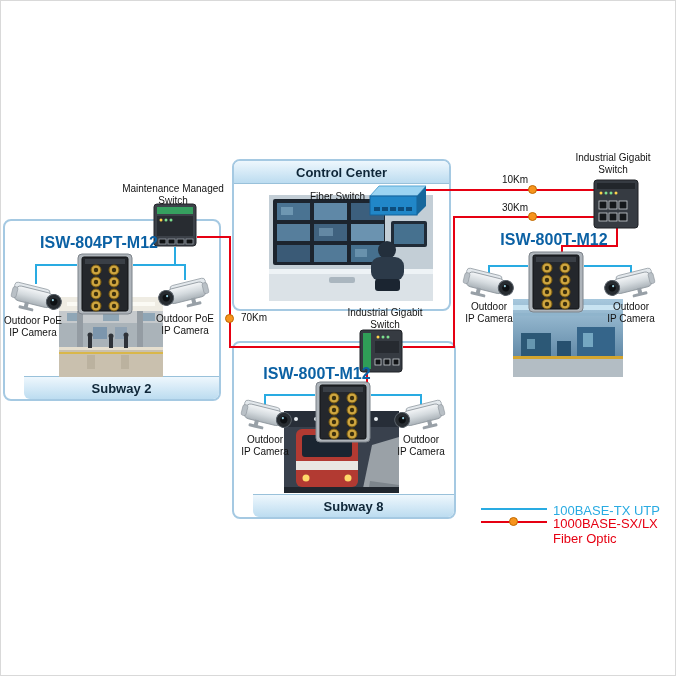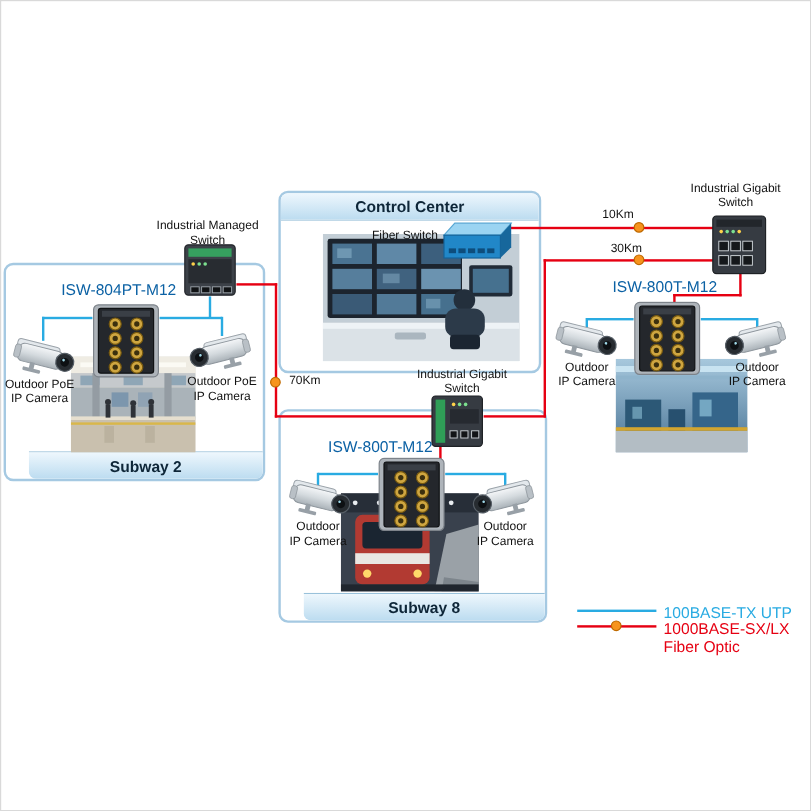--- a/index.html
+++ b/index.html
@@ -7,21 +7,21 @@
     position:relative;width:676px;height:676px;background:#fff;
     font-family:"Liberation Sans","DejaVu Sans",sans-serif;
     border:1px solid #d9d9d9;box-sizing:border-box;overflow:hidden;
   }
   .zone{position:absolute;background:#fff;border:2px solid #a5c9e2;border-radius:8px;box-sizing:border-box;}
   .bar{position:absolute;left:0;right:0;height:22px;display:flex;align-items:center;justify-content:center;
        font-size:13px;font-weight:700;color:#0e2638;
        background:linear-gradient(#eef7fd,#bcdcf0);}
   .bar.footer{bottom:0;border-top:1px solid #99c1da;border-radius:0 0 6px 6px;margin-left:19px;}
   .bar.header{top:0;border-bottom:1px solid #99c1da;border-radius:6px 6px 0 0;}
-  .model{position:absolute;font-size:13px;font-weight:400;color:#0b61a4;text-align:center;}
+  .model{position:absolute;font-size:16px;font-weight:700;color:#0b61a4;text-align:center;}
   .lbl{position:absolute;font-size:10px;color:#121212;text-align:center;line-height:1.2;white-space:pre-line;}
   .dist{position:absolute;font-size:10px;color:#121212;}
   .hline{position:absolute;height:2px;}
   .vline{position:absolute;width:2px;}
   .blue{background:#29abe2;}
   .red{background:#e60012;}
   .dot{position:absolute;width:9px;height:9px;border-radius:50%;background:#f7941d;border:1px solid #bf6a00;box-sizing:border-box;}
   .dev{position:absolute;}
   .legend-text{position:absolute;font-size:13px;font-weight:400;}
   .legend-text.utp{color:#29abe2;}
@@ -386,30 +386,30 @@
       <circle cx="43.6" cy="15" r="1.1" fill="#9fd8e8"></circle>
       <rect x="17" y="23" width="4" height="6" fill="#98a0a7"></rect>
         <rect x="12" y="28" width="15" height="3" rx="1" fill="#98a0a7"></rect>
     </svg>
   </div>
 
   <div class="model" style="left:28px;top:233px;width:140px;">ISW-804PT-M12</div>
   <div class="model" style="left:246px;top:364px;width:140px;">ISW-800T-M12</div>
   <div class="model" style="left:483px;top:230px;width:140px;">ISW-800T-M12</div>
 
-  <div class="lbl" style="left:110px;top:182px;width:124px;">Industrial Managed
+  <div class="lbl" style="left:110px;top:182px;width:124px;">Maintenance Managed
 Switch</div>
   <div class="lbl" style="left:550px;top:151px;width:124px;">Industrial Gigabit
 Switch</div>
   <div class="lbl" style="left:322px;top:306px;width:124px;">Industrial Gigabit
 Switch</div>
   <div class="lbl" style="left:294px;top:190px;width:70px;text-align:right;">Fiber Switch</div>
 
   <div class="dist" style="left:494px;top:173px;width:40px;text-align:center;">10Km</div>
-  <div class="dist" style="left:494px;top:201px;width:40px;text-align:right;">30Km</div>
+  <div class="dist" style="left:494px;top:201px;width:40px;text-align:center;">30Km</div>
   <div class="dist" style="left:240px;top:311px;">70Km</div>
 
   <div class="lbl" style="left:0px;top:314px;width:64px;">Outdoor PoE
 IP Camera</div>
   <div class="lbl" style="left:150px;top:312px;width:68px;">Outdoor PoE
 IP Camera</div>
   <div class="lbl" style="left:229px;top:433px;width:70px;">Outdoor
 IP Camera</div>
   <div class="lbl" style="left:385px;top:433px;width:70px;">Outdoor
 IP Camera</div>

